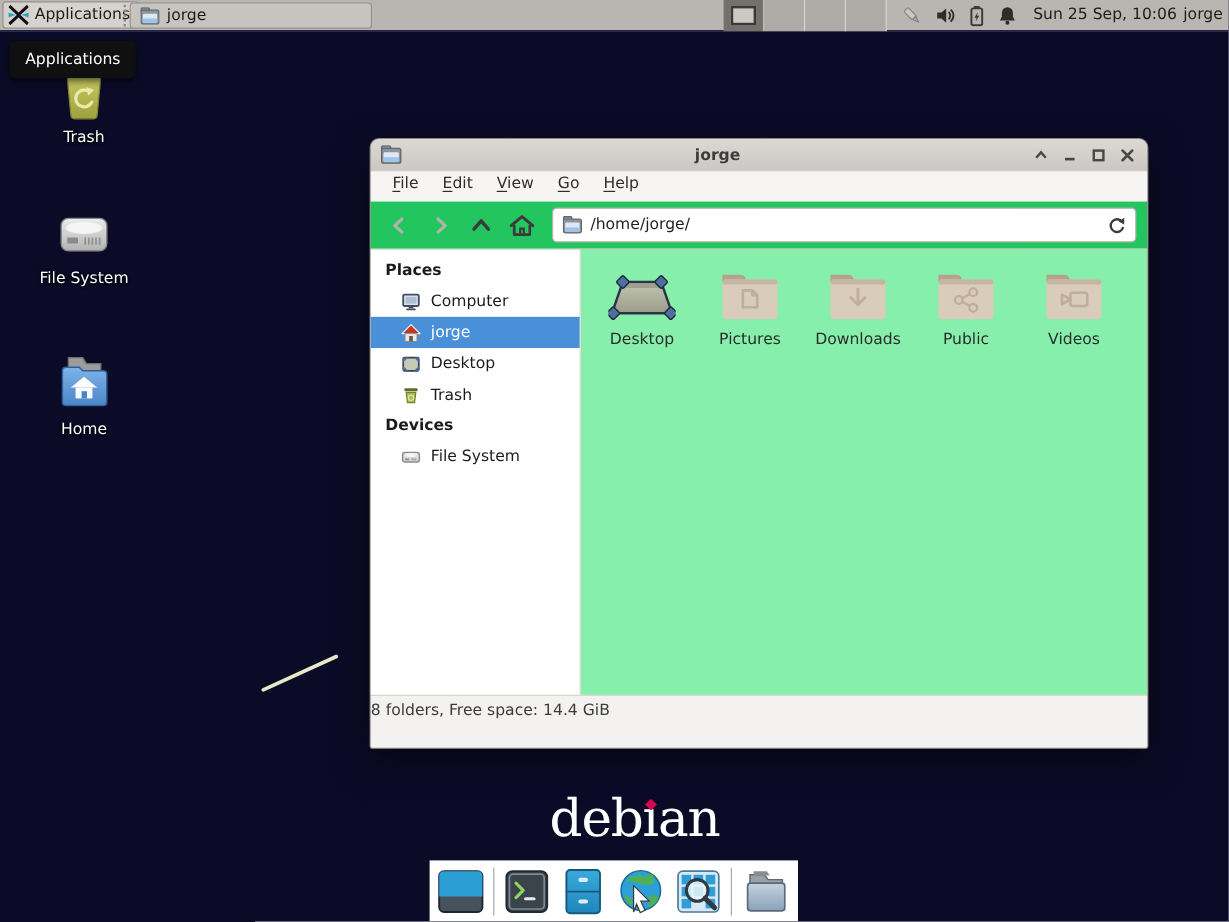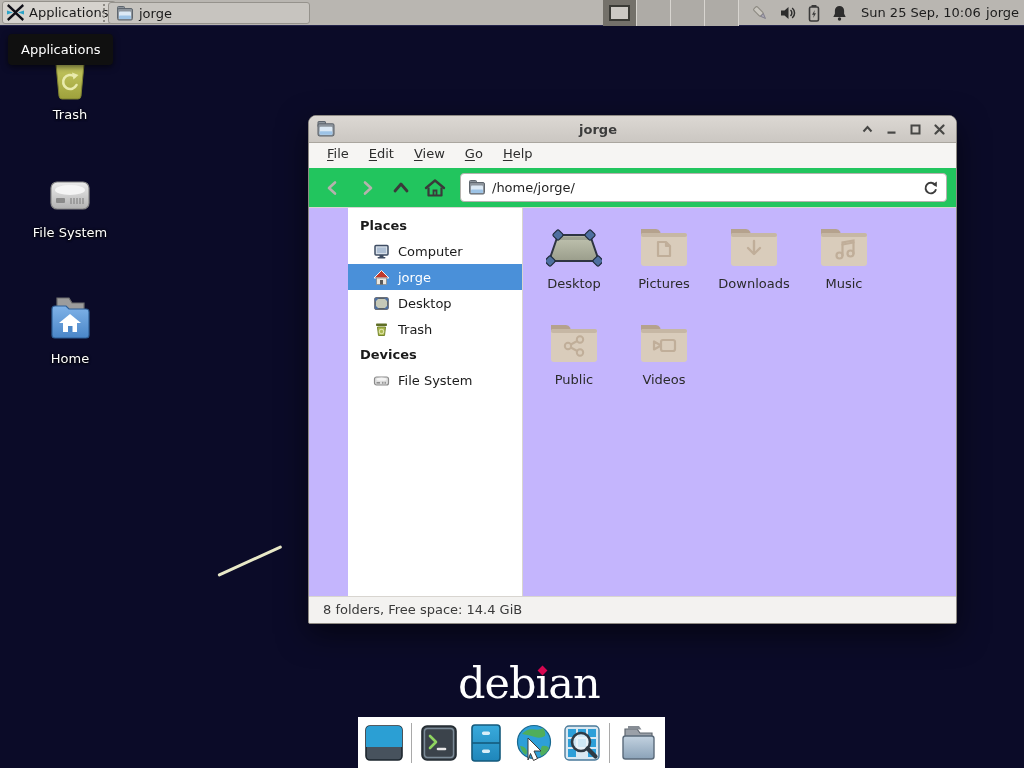--- a/index.html
+++ b/index.html
@@ -56,32 +56,32 @@
   .menubar { height:25px; background:#f6f5f3; display:flex; padding-left:8px; }
   .menubar .mitem { padding:3px 10px; color:#2d2d2d; }
   u { text-decoration:underline; text-underline-offset:2px; }
 
   .toolbar { height:40px; background:#22c55e; border-bottom:1px solid #d8d5d0; display:flex; align-items:center; padding:0 9px; gap:4px; }
   .tool-btn { width:30px; height:28px; display:flex; align-items:center; justify-content:center; border-radius:3px; }
   .pathbar { flex:1; height:29px; margin-left:6px; background:#ffffff; border:1px solid #b5b2ae; border-radius:4px;
              display:flex; align-items:center; padding:0 8px; gap:7px; }
   .pathbar .ptext { flex:1; color:#1f1f1f; }
 
-  .win-body { flex:1; display:flex; min-height:0; background:#c4b5fd;padding-left:39px; }
+  .win-body { flex:1; display:flex; min-height:0; background:#86efac; }
   .sidebar { width:175px; background:#ffffff; border-right:1px solid #d8d5d0; padding-top:5px; }
   .side-header { padding:5px 0 5px 12px; font-weight:bold; color:#1b1b1b; }
   .side-row { height:26px; display:flex; align-items:center; padding-left:25px; gap:8px; color:#1b1b1b; }
   .side-row.selected { background:#4a90d9; color:#ffffff; }
 
   .file-grid { flex:1; padding:10px 6px; display:flex; flex-wrap:wrap; align-content:flex-start; }
   .file-cell { width:90px; height:96px; display:flex; flex-direction:column; align-items:center; }
   .file-cell .ficon { height:58px; display:flex; align-items:center; justify-content:center; }
   .file-cell .fname { color:#2b2b2b; }
 
-  .statusbar { height:27px; background:#f3f2f0; border-top:1px solid #d8d5d0; line-height:26px; padding-left:14px;
+  .statusbar { height:44px; background:#f3f2f0; border-top:1px solid #d8d5d0; line-height:26px; 
                color:#3a3a3a; border-radius:0 0 2px 2px; }
 
   
   .dock { position:absolute; left:358px; top:717px; width:307px; height:51px; background:#ffffff;
           display:flex; align-items:center; gap:7px; padding:0 6px; }
   .dock .ditem { width:42px; height:42px; display:flex; align-items:center; justify-content:center; }
   .dock .dock-sep { width:1px; height:40px; background:#a9a9a9; }
 </style>
 </head>
 <body>
@@ -434,36 +434,20 @@
               <rect x="3" y="8" width="46" height="4" rx="2" fill="#c6b7a4"></rect>
               <g stroke="#c0ae99" stroke-width="2.4" fill="none" stroke-linecap="round" stroke-linejoin="round">
                 <path d="M26 16 v12"></path>
                   <path d="M20 23 l6 6 6 -6"></path>
               </g>
             </svg>
           </span>
           <span class="fname">Downloads</span>
         </div>
 
-        <div class="file-cell">
-          <span class="ficon">
-            <svg width="52" height="44" viewBox="0 0 52 44">
-              <path d="M3 4 h15 q3 0 4 2.5 l1.5 4 h-20.5 z" fill="#b5a28d"></path>
-              <rect x="3" y="8" width="46" height="33" rx="3" fill="#d9ccbb"></rect>
-              <rect x="3" y="8" width="46" height="4" rx="2" fill="#c6b7a4"></rect>
-              <g stroke="#c0ae99" stroke-width="2.2" fill="none" stroke-linecap="round">
-                <circle cx="21.5" cy="30.5" r="3" fill="none"></circle>
-                  <circle cx="32.5" cy="28.5" r="3" fill="none"></circle>
-                <path d="M24.5 30.5 V17.5 L35.5 15.5 V28.5"></path>
-                  <path d="M24.5 19.5 L35.5 17.5"></path>
-              </g>
-            </svg>
-          </span>
-          <span class="fname">Music</span>
-        </div>
 
 
         <div class="file-cell">
           <span class="ficon">
             <svg width="52" height="44" viewBox="0 0 52 44">
               <path d="M3 4 h15 q3 0 4 2.5 l1.5 4 h-20.5 z" fill="#b5a28d"></path>
               <rect x="3" y="8" width="46" height="33" rx="3" fill="#d9ccbb"></rect>
               <rect x="3" y="8" width="46" height="4" rx="2" fill="#c6b7a4"></rect>
               <g stroke="#c0ae99" stroke-width="2" fill="none">
                 <circle cx="20" cy="25" r="3.2"></circle>

